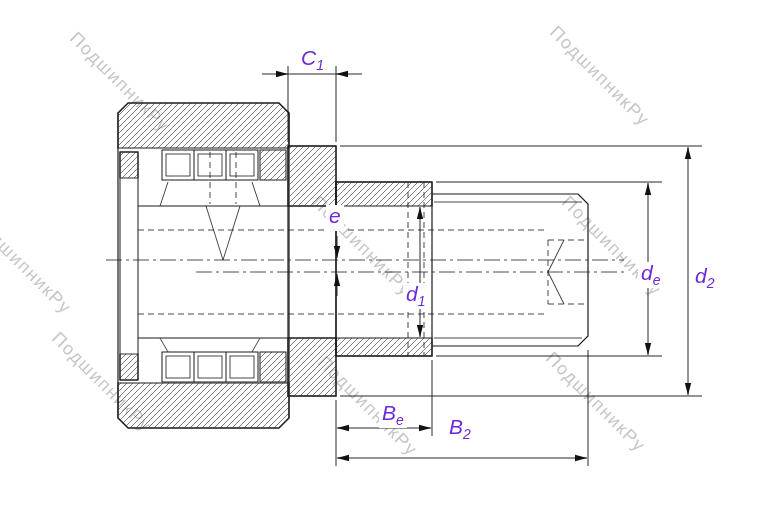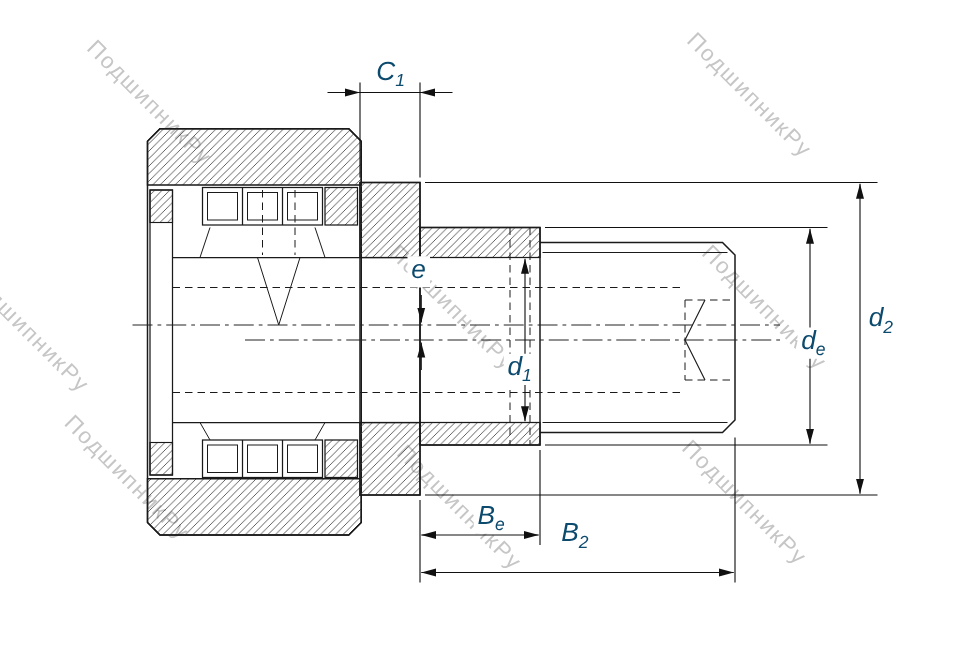--- a/index.html
+++ b/index.html
@@ -8,21 +8,21 @@
     background:#ffffff;font-family:"Liberation Sans",sans-serif;
   }
   .watermark{
     position:absolute;z-index:0;color:var(--wm-color,#c9c9c9);
     font-size:18px;letter-spacing:1.5px;white-space:nowrap;
     transform:rotate(45deg);transform-origin:0 0;user-select:none;
   }
   svg.drawing{position:absolute;left:0;top:0;z-index:1}
   .dim-label{
     position:absolute;z-index:2;background:#ffffff;padding:0 3px;
-    line-height:1.05;font-style:italic;font-size:21px;color:#0c4a6e;
+    line-height:1.05;font-style:italic;font-size:21px;color:#6d28d9;
     font-family:"Liberation Sans",sans-serif;
   }
   .dim-label .dsub{font-size:14px;font-style:italic;vertical-align:-5px}
 </style>
 </head>
 <body style="background: rgb(255, 255, 255);">
 
 <div class="watermark" style="left:80px;top:28px">ПодшипникРу</div>
 <div class="watermark" style="left:560px;top:22px">ПодшипникРу</div>
 <div class="watermark" style="left:-18px;top:210px">ПодшипникРу</div>
@@ -172,21 +172,21 @@
 </div>
 <div class="dim-label" style="left:326px;top:205px">
   <span class="dbase">e</span><span class="dsub"></span>
 </div>
 <div class="dim-label" style="left:403px;top:283px">
   <span class="dbase">d</span><span class="dsub">1</span>
 </div>
 <div class="dim-label" style="left:638px;top:262px">
   <span class="dbase">d</span><span class="dsub">e</span>
 </div>
-<div class="dim-label" style="left:692px;top:244px">
+<div class="dim-label" style="left:692px;top:265px">
   <span class="dbase">d</span><span class="dsub">2</span>
 </div>
 <div class="dim-label" style="left:379px;top:402px">
   <span class="dbase">B</span><span class="dsub">e</span>
 </div>
 <div class="dim-label" style="left:446px;top:416px">
   <span class="dbase">B</span><span class="dsub">2</span>
 </div>
 
 </body></html>

